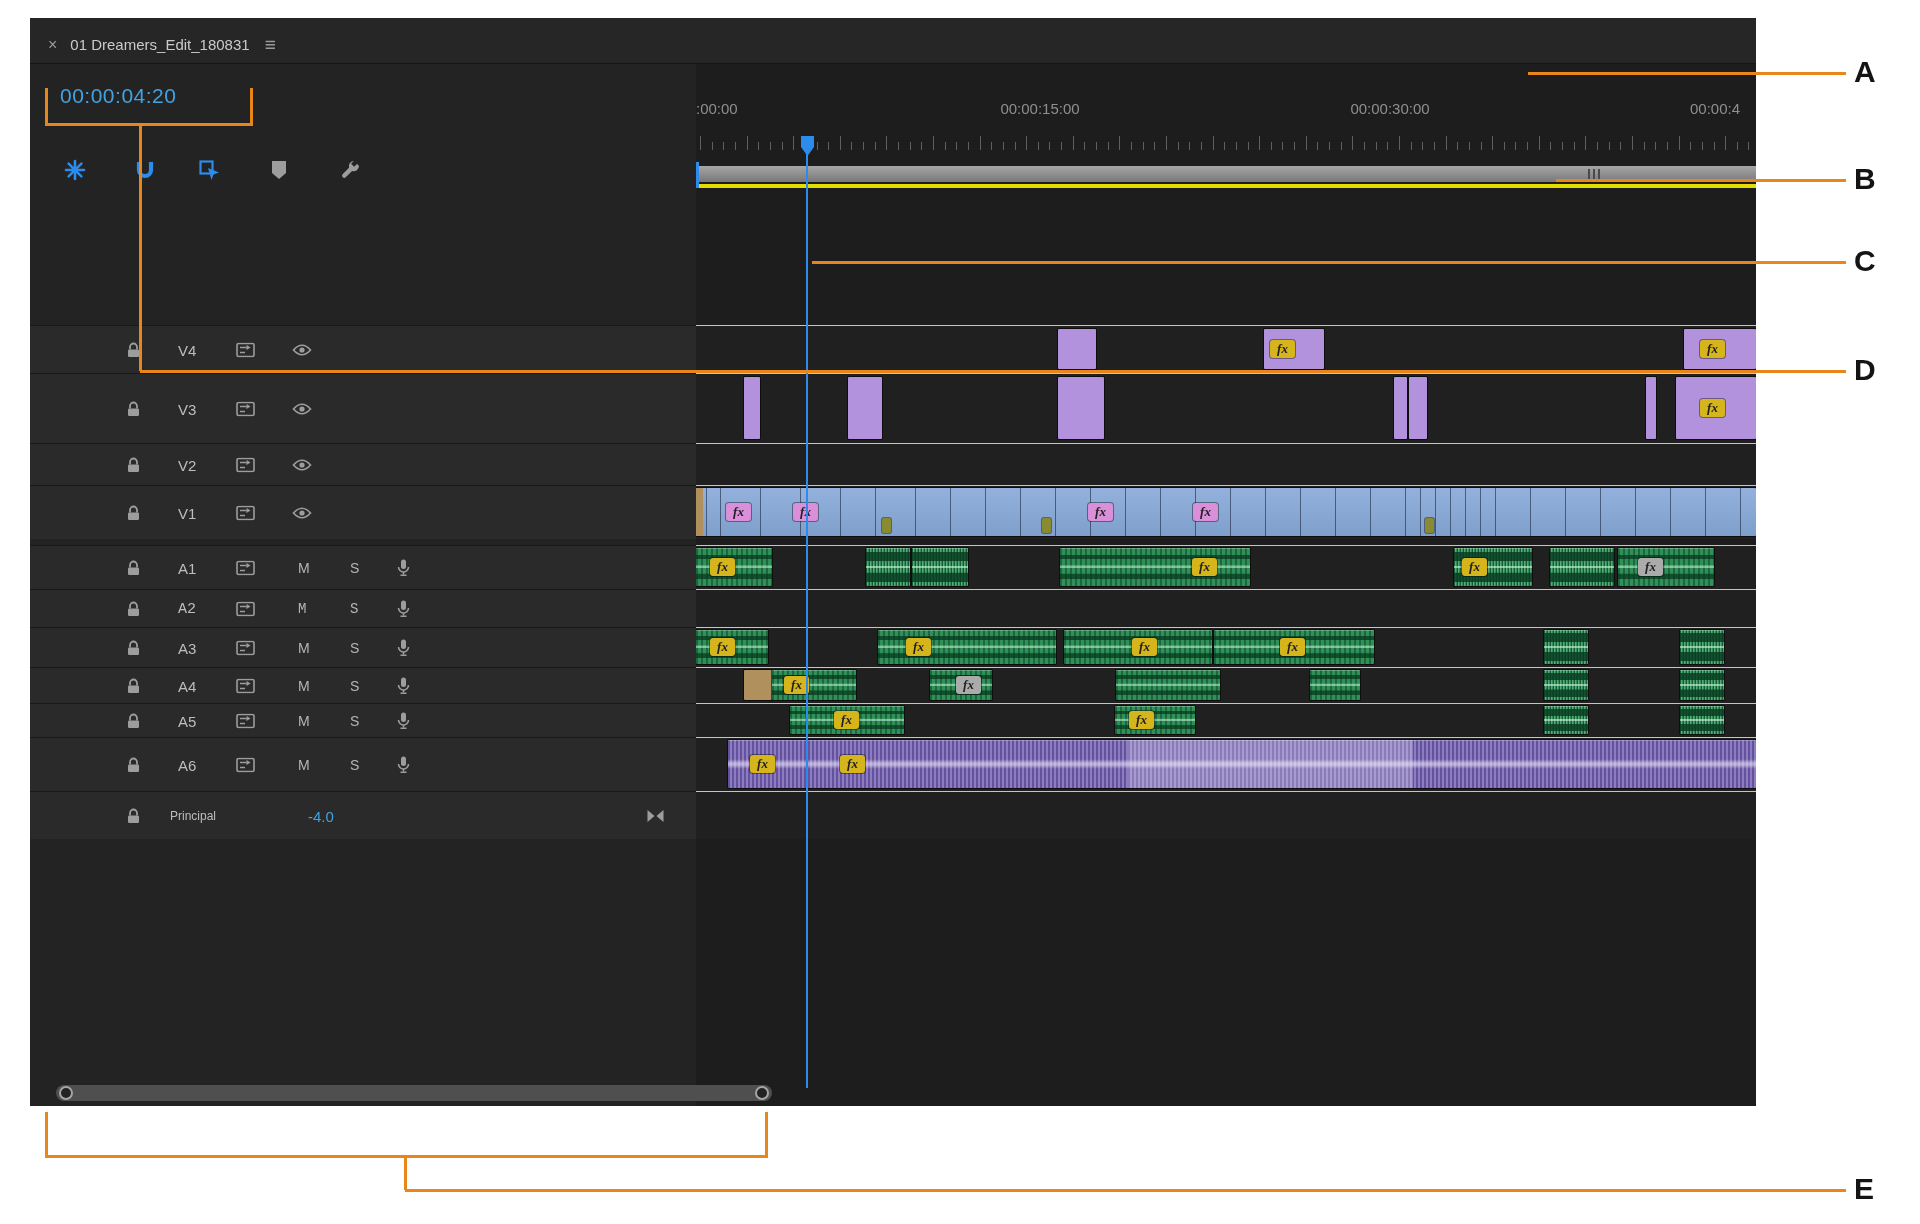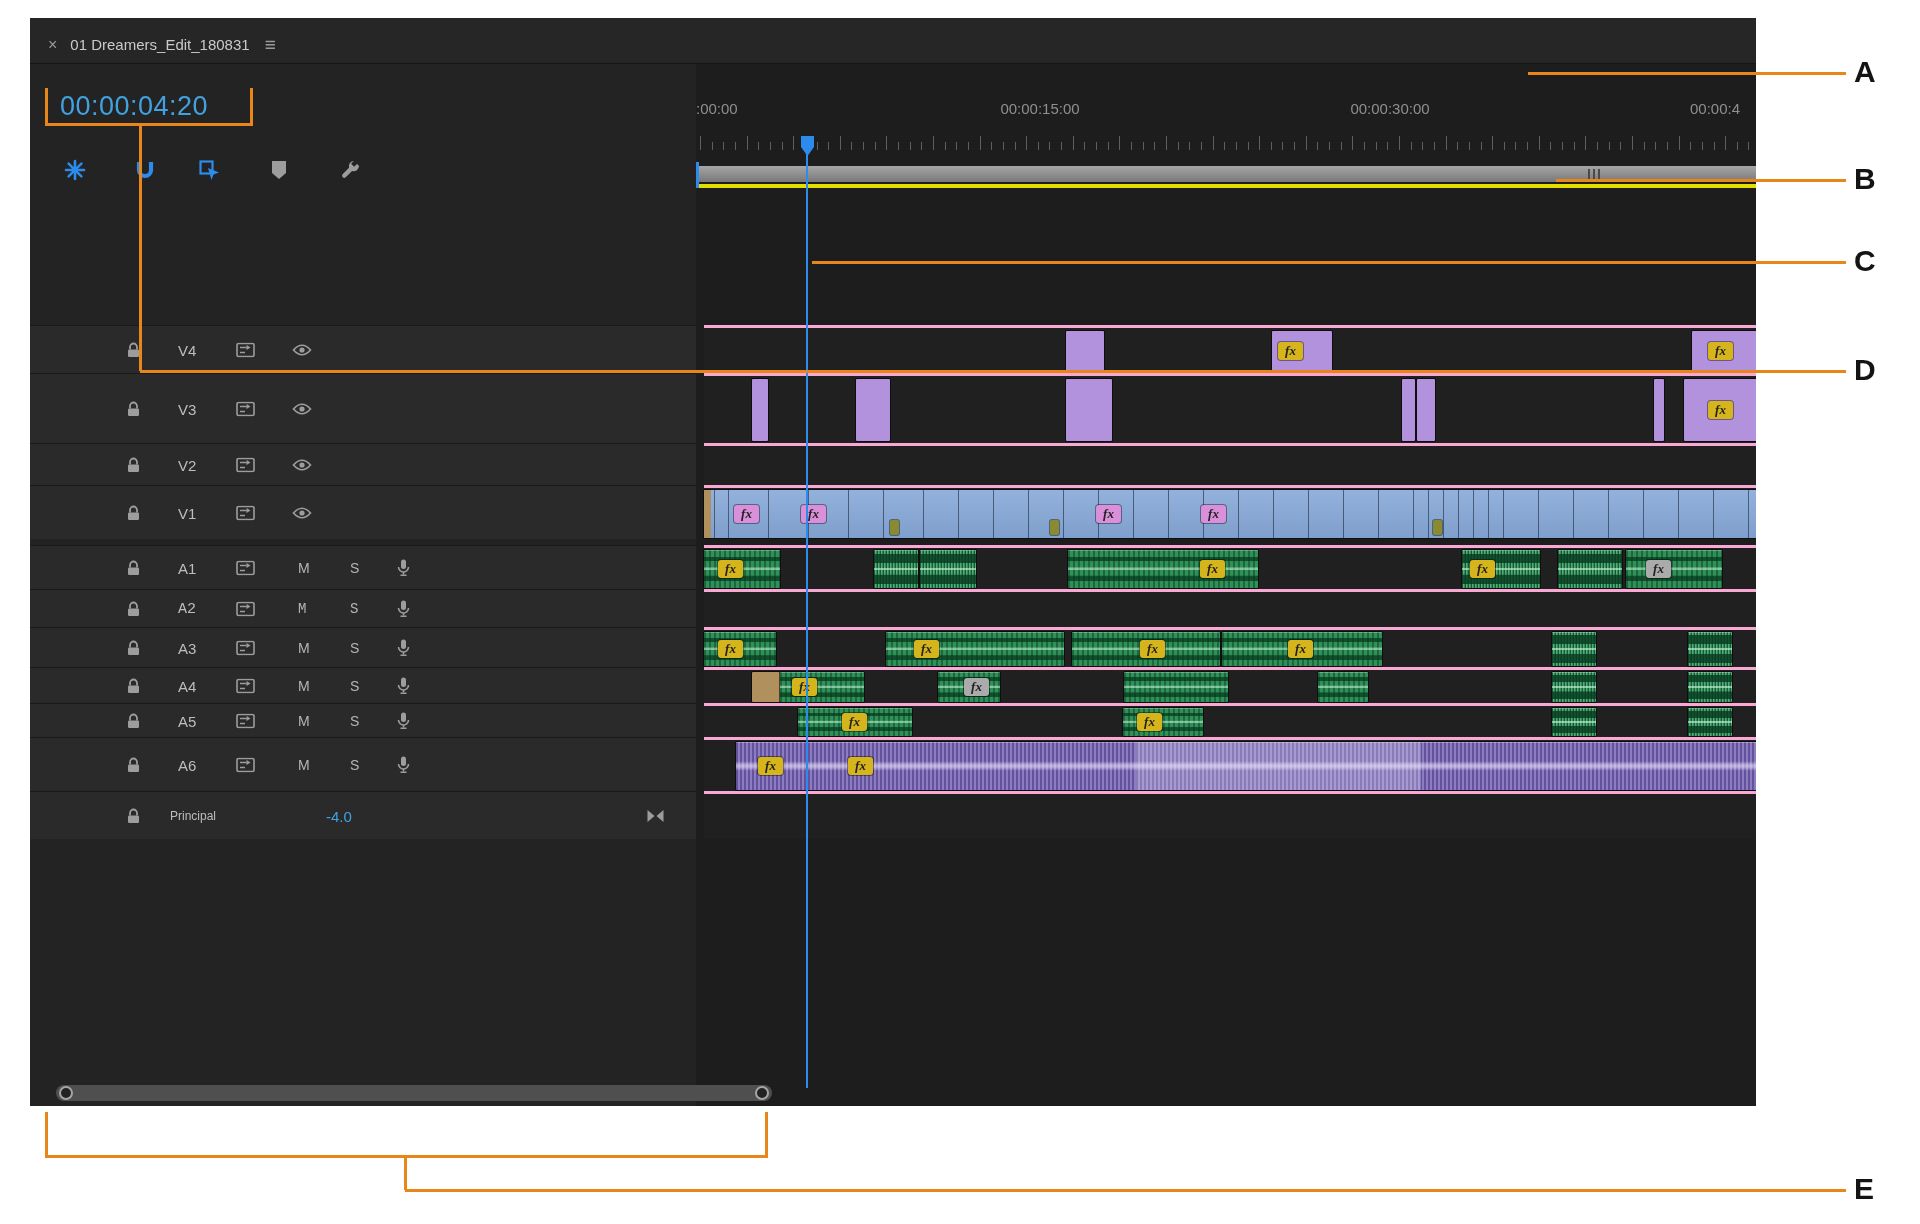--- a/index.html
+++ b/index.html
@@ -5,38 +5,38 @@
   html,body{margin:0;padding:0;background:#fff;}
   .page{position:relative;width:1920px;height:1224px;background:#fff;overflow:hidden;
         font-family:"Liberation Sans",sans-serif;}
   .panel{position:absolute;left:30px;top:18px;width:1726px;height:1088px;background:#1d1d1d;}
   .tabbar{position:absolute;left:0;top:0;right:0;height:46px;background:#262626;display:flex;
           align-items:center;padding:8px 0 0 18px;box-sizing:border-box;border-bottom:1px solid #151515;}
   .tab-close{color:#9a9a9a;font-size:16px;margin-right:13px;}
   .tab-title{color:#cacaca;font-size:15px;}
   .tab-menu{color:#9a9a9a;font-size:19px;margin-left:15px;}
   .leftcol{position:absolute;left:0;top:46px;width:666px;bottom:0;background:#232323;}
-  .timecode{position:absolute;left:30px;top:20px;font-size:27px;color:var(--tc);letter-spacing:.5px;margin-top:7px;}
+  .timecode{position:absolute;left:30px;top:20px;font-size:21px;color:var(--tc);letter-spacing:.5px;}
   .toolbar{position:absolute;left:0;top:90px;height:34px;width:100%;}
   .tbicon{position:absolute;top:4px;width:24px;height:24px;line-height:0;}
   .trow{position:absolute;left:0;width:666px;background:#2a2a2a;border-top:1px solid #191919;box-sizing:border-box;}
   .tname{position:absolute;left:148px;top:50%;transform:translateY(-50%);color:#bdbdbd;font-size:15px;}
   .master-name{left:140px;font-size:12px;}
   .hicon{position:absolute;top:50%;transform:translateY(-50%);line-height:0;}
   .msbtn{position:absolute;top:50%;transform:translateY(-50%);color:#b5b5b5;font-size:14px;}
   .level{position:absolute;left:286px;top:50%;transform:translateY(-50%);color:var(--tc);font-size:15px;}
   .content{position:absolute;left:666px;top:46px;right:0;bottom:0;background:#1d1d1d;overflow:hidden;}
   .ruler-label{position:absolute;top:36px;color:#8f8f8f;font-size:15px;white-space:nowrap;}
   .tick{position:absolute;width:1px;background:#5f5f5f;}
   .workbar{position:absolute;left:0;top:102px;width:100%;height:16px;background:linear-gradient(#a6a6a6,#787878);}
   .workbar-grip{position:absolute;left:892px;top:3px;width:15px;height:10px;
                 background:repeating-linear-gradient(90deg,#4a4a4a 0 2px,transparent 2px 5px);}
   .workbar-start{position:absolute;left:0;top:98px;width:3px;height:26px;background:var(--accent);z-index:3;}
   .yellowline{position:absolute;left:0;top:120px;width:100%;height:4px;background:var(--wby);}
-  .lane{position:absolute;left:8px;width:1060px;background:#202020;border-top:3px solid #f9a8d4;box-sizing:border-box;}
+  .lane{position:absolute;left:0;width:1060px;background:#202020;border-top:1px solid #f9a8d4;box-sizing:border-box;}
   .clip{position:absolute;box-shadow:0 0 0 1px rgba(0,0,0,.55);border-radius:1px;}
   .clip.video{background:var(--vclip);}
   .clip.v1{background:linear-gradient(#93b1dc,#7f9fcc);}
   .clip.audio{background-color:var(--agreen);background-image:
     linear-gradient(to bottom, rgba(255,255,255,.28) 0 1px, transparent 1px),
     linear-gradient(to bottom, transparent 0 18%, rgba(6,56,30,.75) 18% 30%, transparent 30% 44%, rgba(215,255,230,.5) 48% 52%, transparent 52% 66%, rgba(6,56,30,.75) 70% 82%, transparent 82%),
     repeating-linear-gradient(90deg, rgba(10,62,36,.5) 0 2px, transparent 2px 5px);}
   .clip.audio.dense{background-image:
     linear-gradient(to bottom, rgba(255,255,255,.28) 0 1px, transparent 1px),
     linear-gradient(to bottom, transparent 0 10%, rgba(6,56,30,.8) 10% 34%, transparent 34% 46%, rgba(220,255,235,.55) 48% 52%, transparent 52% 64%, rgba(6,56,30,.8) 66% 90%, transparent 90%),
@@ -298,21 +298,21 @@
                 <line x1="7.5" y1="13.5" x2="7.5" y2="16" stroke="#9d9d9d" stroke-width="1.6"></line>
                 <line x1="4.5" y1="16.8" x2="10.5" y2="16.8" stroke="#9d9d9d" stroke-width="1.6"></line>
               </svg></span>
           </div>
           <div class="trow" style="top: 727px; height: 48px;">
             <span class="hicon" style="left: 96px;"><svg width="15" height="17" viewBox="0 0 15 17">
                 <path d="M4 8 V5.5a3.5 3.5 0 0 1 7 0 V8" fill="none" stroke="#9d9d9d" stroke-width="1.8"></path>
                 <rect x="2" y="8" width="11" height="7.5" rx="1.2" fill="#9d9d9d"></rect>
               </svg></span>
             <span class="tname master-name" style="left: 140px;">Principal</span>
-            <span class="level" style="left: 296px; text-align: center;">-4.0</span>
+            <span class="level" style="left: 278px; text-align: center;">-4.0</span>
             <span class="hicon" style="left: 616px;"><svg width="19" height="15" viewBox="0 0 19 15">
                 <polygon points="1.5,1.5 8.5,7.5 1.5,13.5" fill="#9d9d9d"></polygon>
                 <polygon points="17.5,1.5 10.5,7.5 17.5,13.5" fill="#9d9d9d"></polygon>
               </svg></span>
           </div>
         </div>
     </div>
 
     <div class="content" id="content">
       <div id="ruler">

